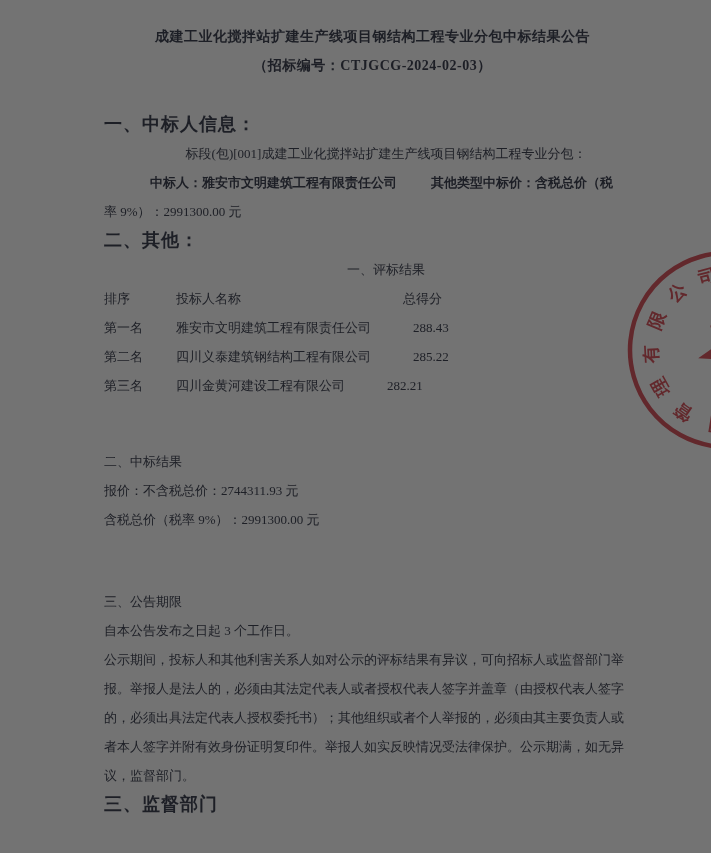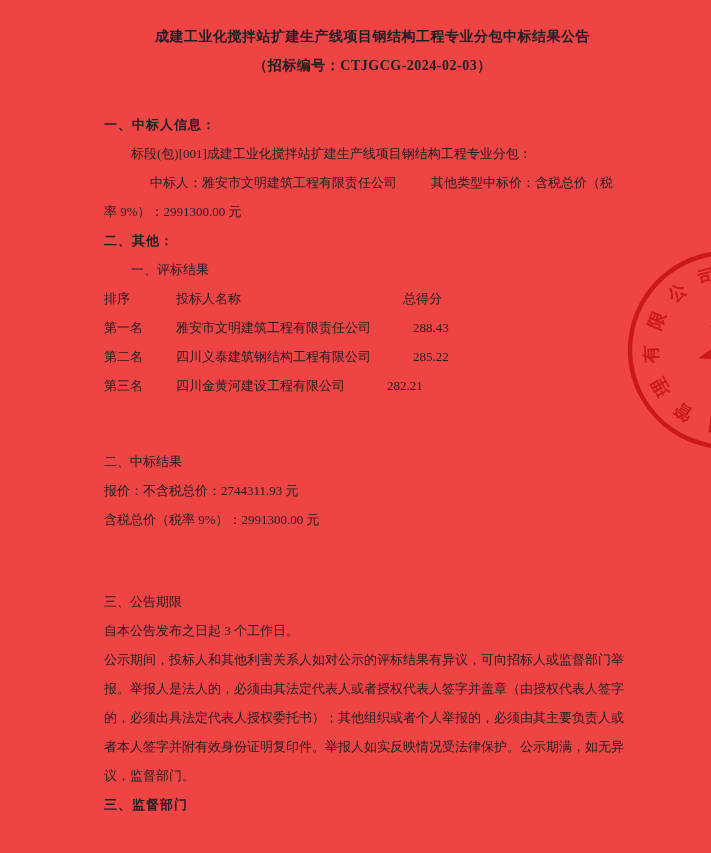--- a/index.html
+++ b/index.html
@@ -1,42 +1,42 @@
 <!DOCTYPE html>
 <html><head>
 <meta charset="utf-8">
 <style>
   html, body { margin: 0; padding: 0; background: #ffffff; }
   .page {
     position: relative;
     width: 711px;
     height: 853px;
-    background: #ef4444;
+    background: #737373;
     overflow: hidden;
     font-family: "Liberation Serif", "DejaVu Serif", serif;
     color: #1d1f26;
     font-size: 13px;
   }
   .content { padding: 22px 70px 0 104px; }
   .title {
     text-align: center;
     font-weight: bold;
     font-size: 14px;
     height: 29px;
     line-height: 29px;
     letter-spacing: 0.5px;
     white-space: nowrap;
   }
   .line { height: 29px; line-height: 29px; white-space: nowrap; }
-  .heading { font-weight: bold; font-size: 13px; letter-spacing: 1px; }
+  .heading { font-weight: bold; font-size: 18px; letter-spacing: 1px; }
   .mt-sec1   { margin-top: 30px; }
   .mt-award  { margin-top: 47px; }
   .mt-period { margin-top: 53px; }
-  .ind27 { padding-left: 27px; }
-  .ind46 { padding-left: 46px; }
+  .ind27 { padding-left: 27px; text-align: center; }
+  .ind46 { padding-left: 46px; font-weight: bold; }
   .gap34 { margin-left: 34px; }
   .trow  { display: flex; gap: 32px; }
   .c-rank  { display: inline-block; width: 40px; flex: 0 0 40px; }
   .c-name  { display: inline-block; width: 195px; flex: 0 0 195px; }
   .c-score { display: inline-block; }
   .r-score { margin-left: 10px; }
   .seal {
     position: absolute;
     top: 240px;
     left: 617px;

